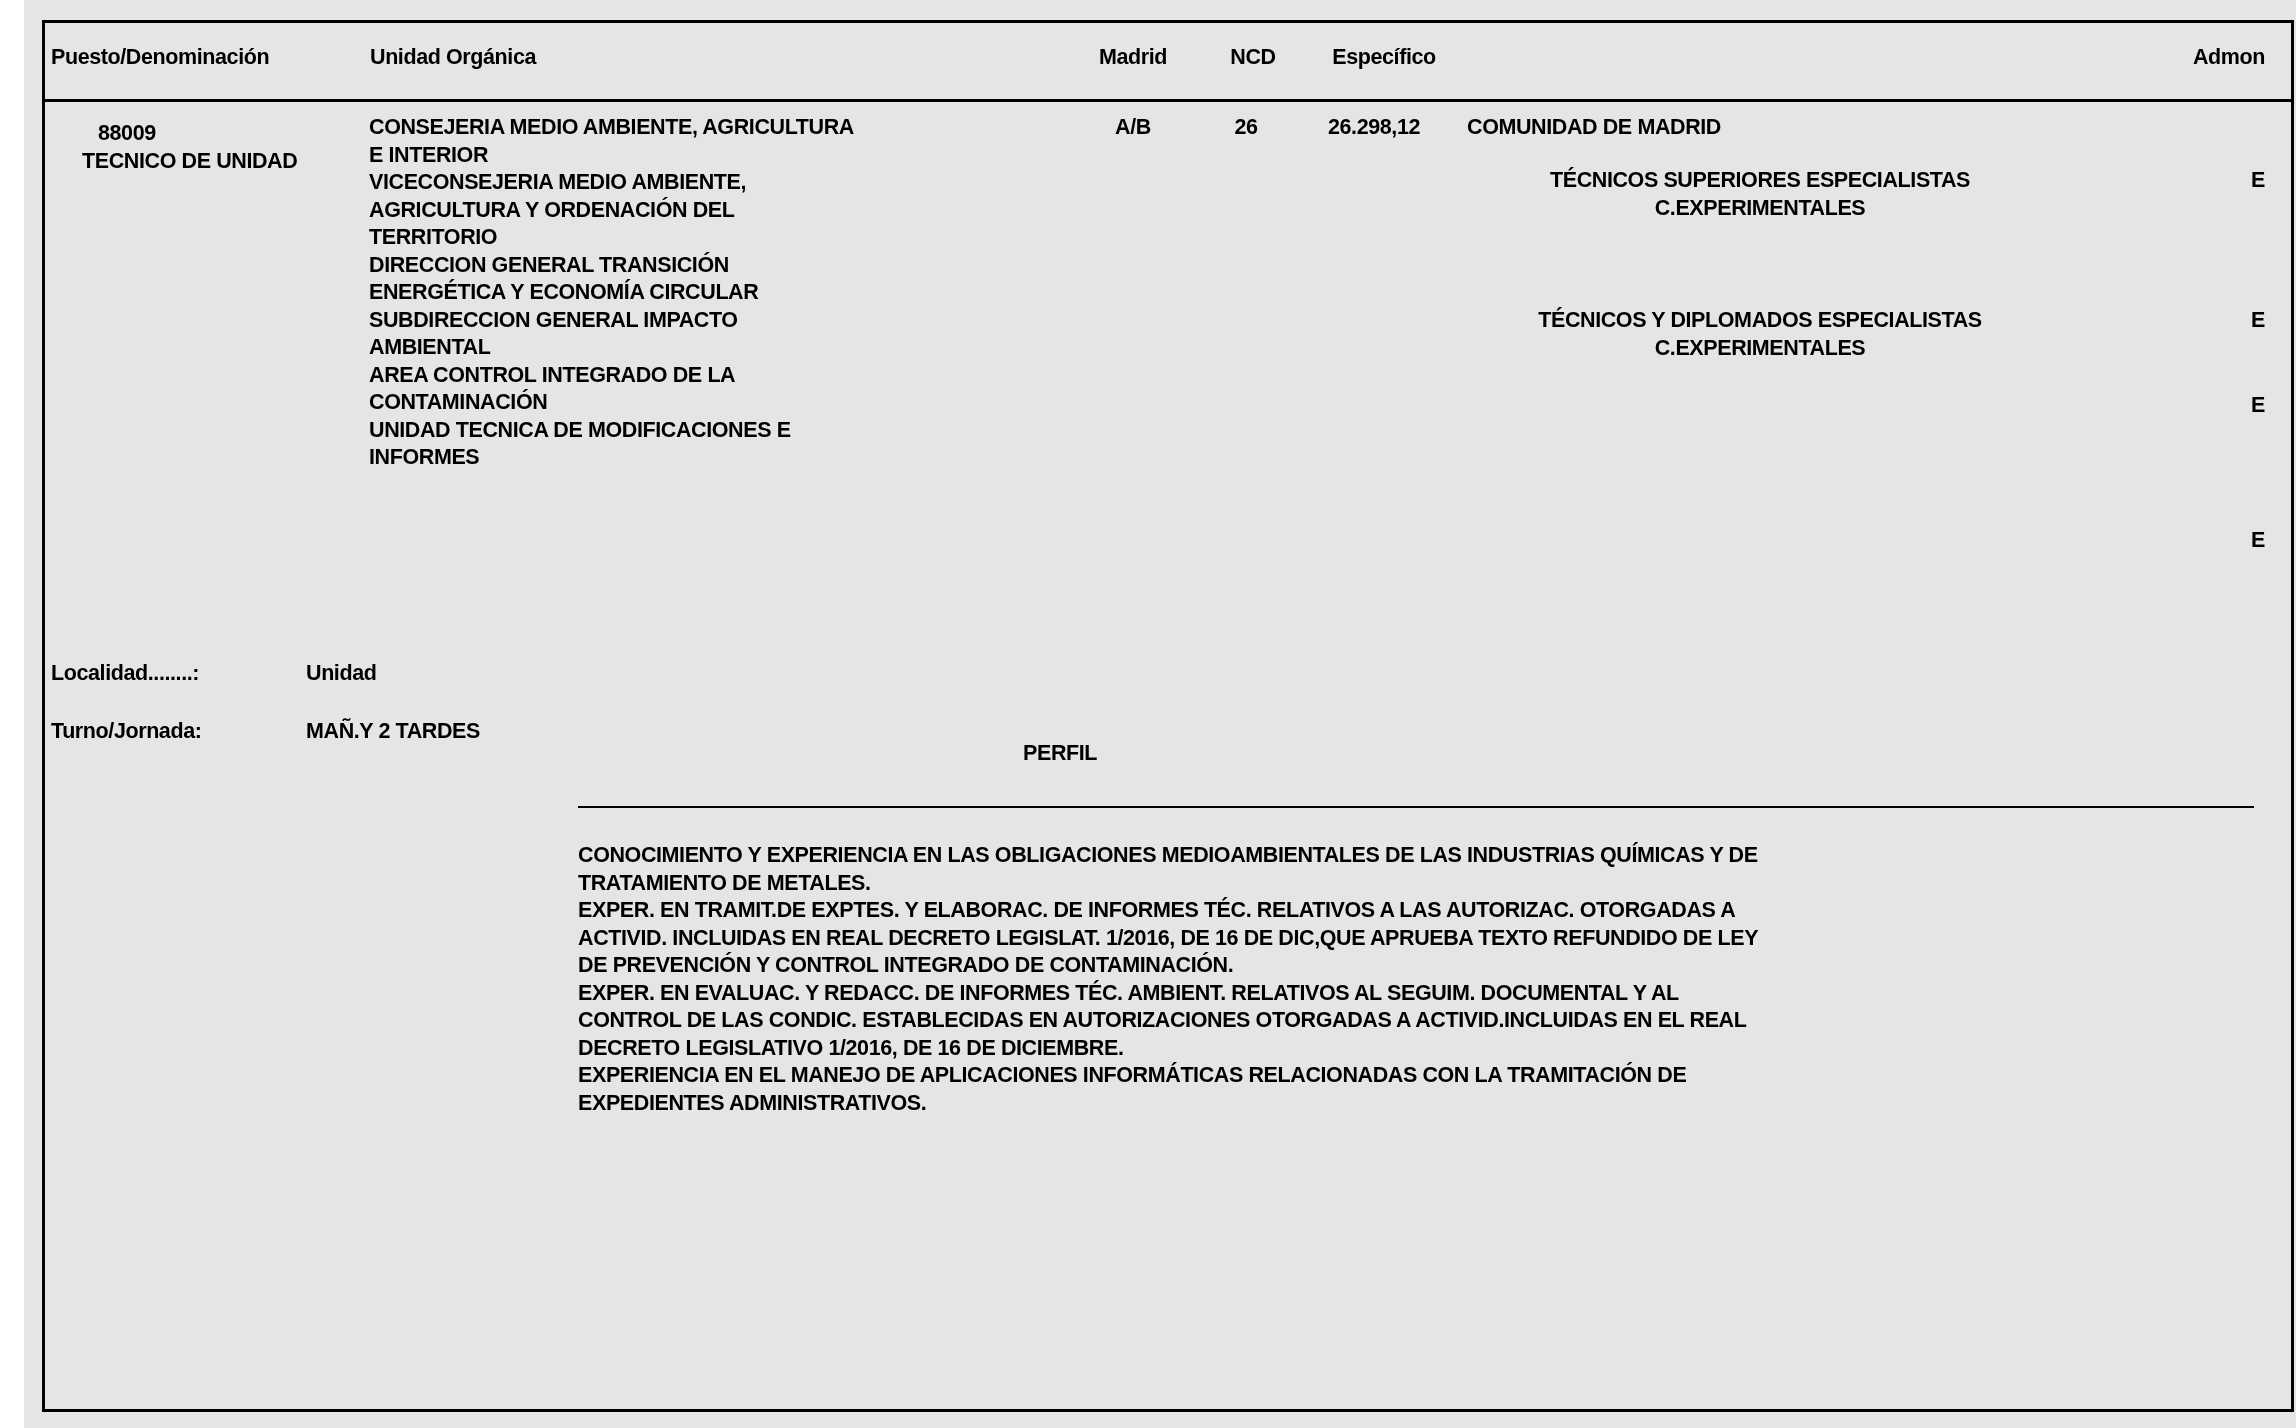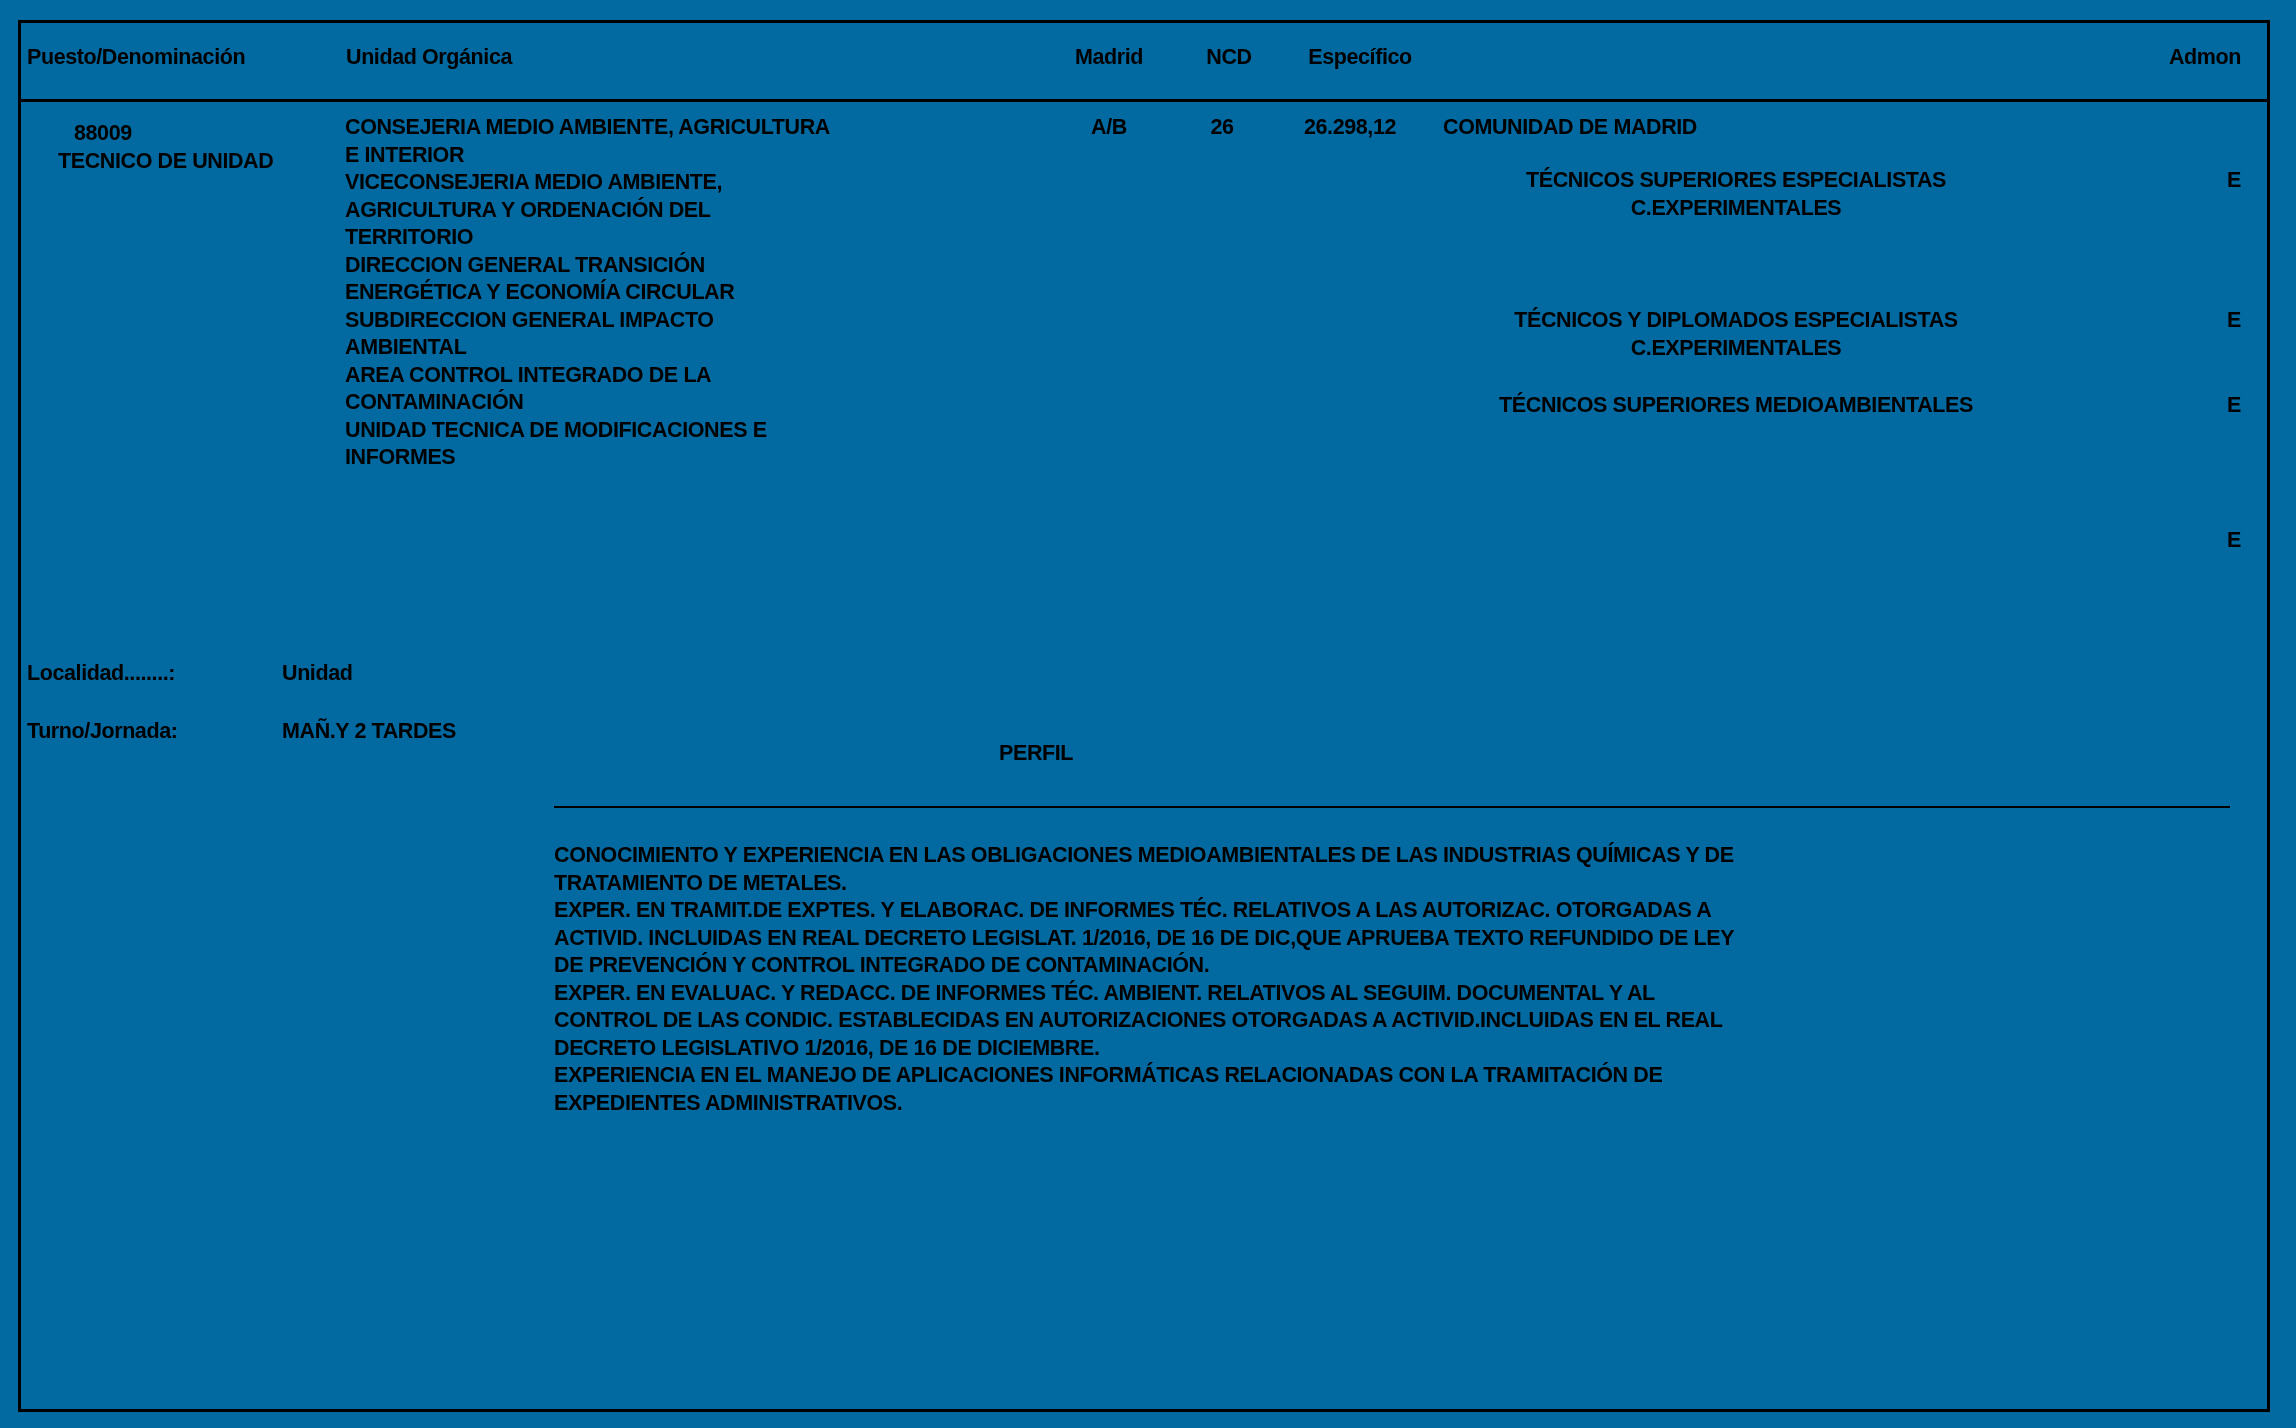--- a/index.html
+++ b/index.html
@@ -12,21 +12,22 @@
     height: 1428px;
     position: relative;
     font-family: "Liberation Sans", sans-serif;
     font-weight: bold;
     color: #000000;
     overflow: hidden;
   }
   .page {
     position: absolute;
     inset: 0;
-    background: #0369a1;
+    background: #e5e5e5;
+    margin-left: 24px;
   }
   .abs { position: absolute; }
   .t {
     font-size: 21.5px;
     line-height: 27.5px;
     letter-spacing: -0.4px;
     white-space: pre-line;
   }
   .center { text-align: center; }
   .outer-border {
@@ -95,21 +96,20 @@
   <div class="abs t" style="left:1443px; top:114px;">COMUNIDAD DE MADRID</div>
 
   <div class="abs t center" style="left:1440px; top:167px; width:592px;">TÉCNICOS SUPERIORES ESPECIALISTAS
 C.EXPERIMENTALES</div>
   <div class="abs t center" style="left:2208px; top:167px; width:52px;">E</div>
 
   <div class="abs t center" style="left:1440px; top:307px; width:592px;">TÉCNICOS Y DIPLOMADOS ESPECIALISTAS
 C.EXPERIMENTALES</div>
   <div class="abs t center" style="left:2208px; top:307px; width:52px;">E</div>
 
-  <div class="abs t center" style="left:1440px; top:392px; width:592px;">TÉCNICOS SUPERIORES MEDIOAMBIENTALES</div>
   <div class="abs t center" style="left:2208px; top:392px; width:52px;">E</div>
 
   <div class="abs t center" style="left:2208px; top:527px; width:52px;">E</div>
 
   <div class="abs t" style="left:27px; top:660px;">Localidad........:</div>
   <div class="abs t" style="left:282px; top:660px;">Unidad</div>
 
   <div class="abs t" style="left:27px; top:718px;">Turno/Jornada:</div>
   <div class="abs t" style="left:282px; top:718px;">MAÑ.Y 2 TARDES</div>
 

